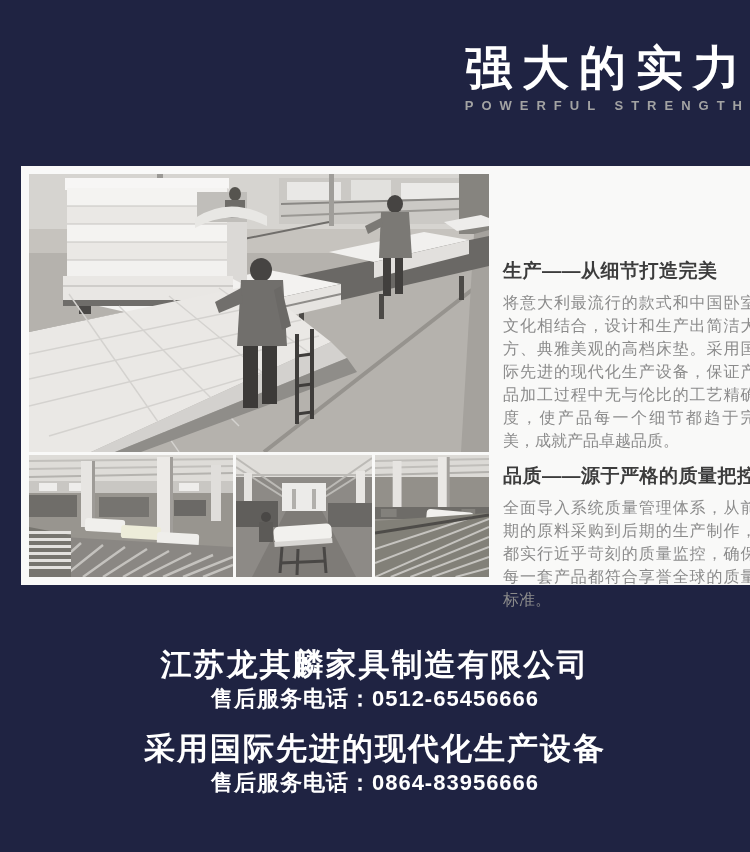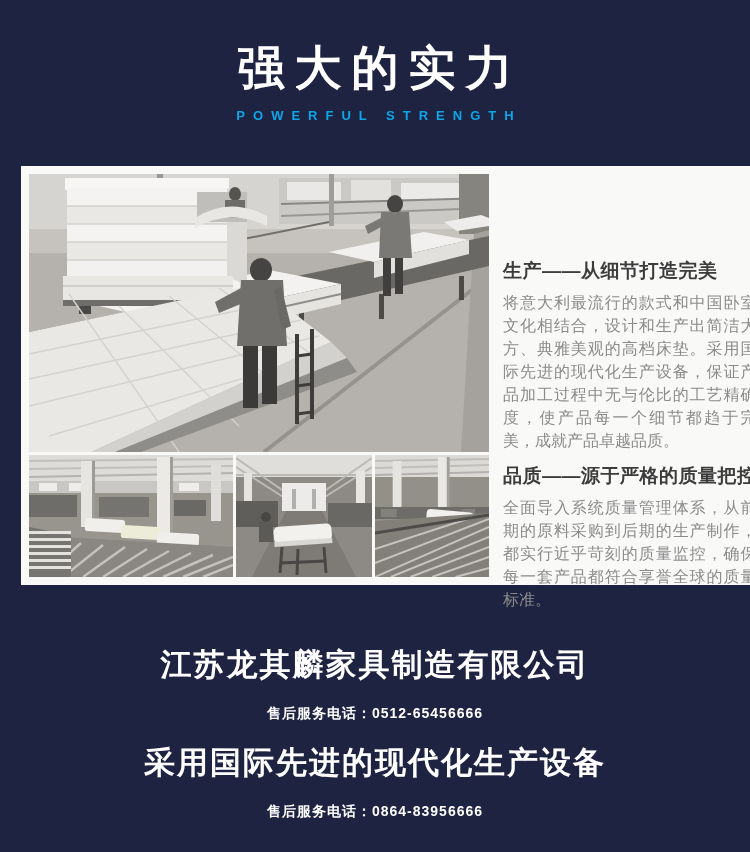--- a/index.html
+++ b/index.html
@@ -2,27 +2,27 @@
 <html><head>
 <meta charset="utf-8">
 <style>
   html,body{margin:0;padding:0;background:#1f2342;}
   .page{
     position:relative;width:750px;height:852px;overflow:hidden;
     background:#1f2342;
     font-family:"Liberation Sans","DejaVu Sans",sans-serif;
   }
   
-  .hero{position:absolute;top:0;left:0;width:750px;text-align:center;}
+  .hero{position:absolute;top:0;left:0;width:750px;text-align:right;}
   .hero-title{
     margin:0;padding-top:40px;font-size:47px;font-weight:700;color:#ffffff;
     letter-spacing:10px;text-indent:10px;line-height:1.2;
   }
   .hero-subtitle{
-    margin-top:12px;font-size:13px;font-weight:600;color:#0ea5e9;
+    margin-top:2px;font-size:13px;font-weight:600;color:#a3a3a3;
     letter-spacing:8px;text-indent:8px;
   }
   
   .card{
     position:absolute;left:21px;top:166px;width:729px;height:419px;
     background:#f9f9f8;box-sizing:border-box;padding:8px;display:flex;
   }
   .photos{width:460px;flex:none;display:flex;flex-direction:column;gap:3px;}
   .photo-main{height:278px;flex:none;overflow:hidden;background:#b5b2ad;}
   .photo-row{flex:1;display:flex;gap:3px;}
@@ -37,21 +37,21 @@
     letter-spacing:0.5px;white-space:nowrap;
   }
   .sec-body{
     margin:0;font-size:16px;line-height:23px;color:#8b8b8b;
     text-align:justify;letter-spacing:0px;
   }
   .sec + .sec{margin-top:11px;}
   
   .footer{position:absolute;top:646px;left:0;width:750px;text-align:center;color:#ffffff;}
   .company-name{font-size:31px;font-weight:700;letter-spacing:2px;line-height:38px;}
-  .company-phone{font-size:14px;font-weight:700;letter-spacing:1px;line-height:26px;margin-top:16px;}
+  .company-phone{font-size:22px;font-weight:700;letter-spacing:1px;line-height:26px;margin-top:2px;}
   .company + .company{margin-top:18px;}
 </style>
 </head>
 <body>
 
 <div class="page">
 
   <div class="hero">
     <h1 class="hero-title">强大的实力</h1>
     <div class="hero-subtitle">POWERFUL STRENGTH</div>

